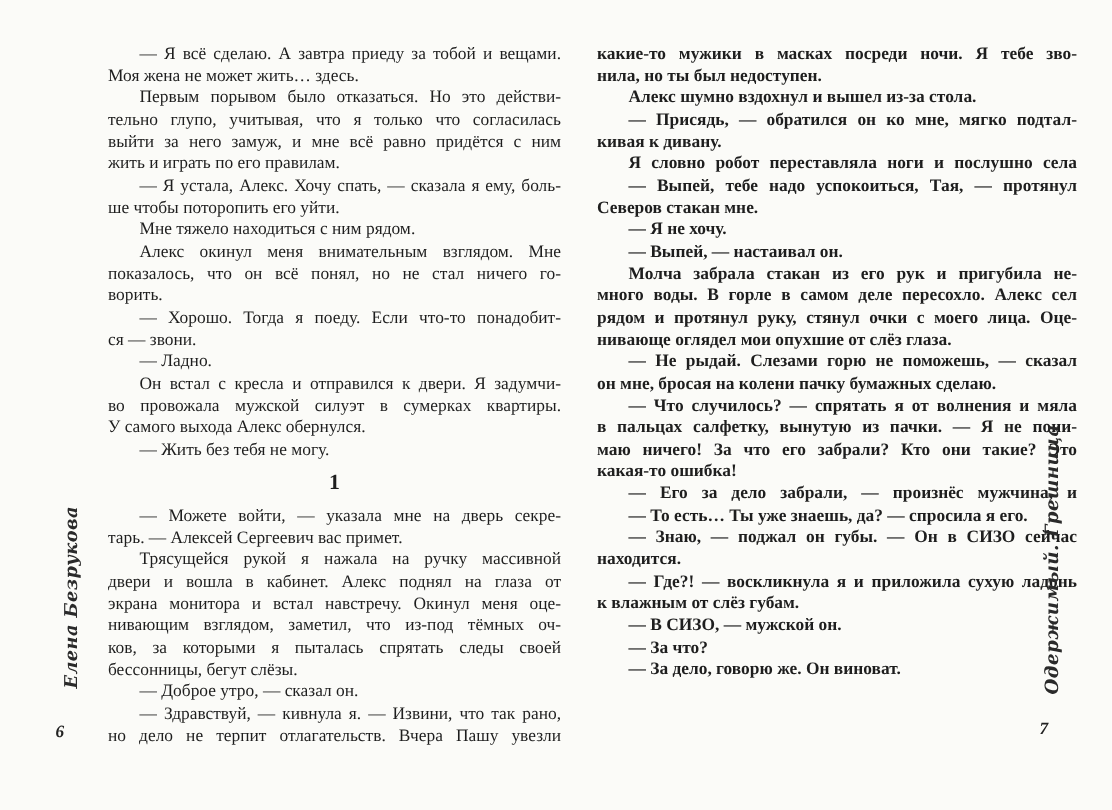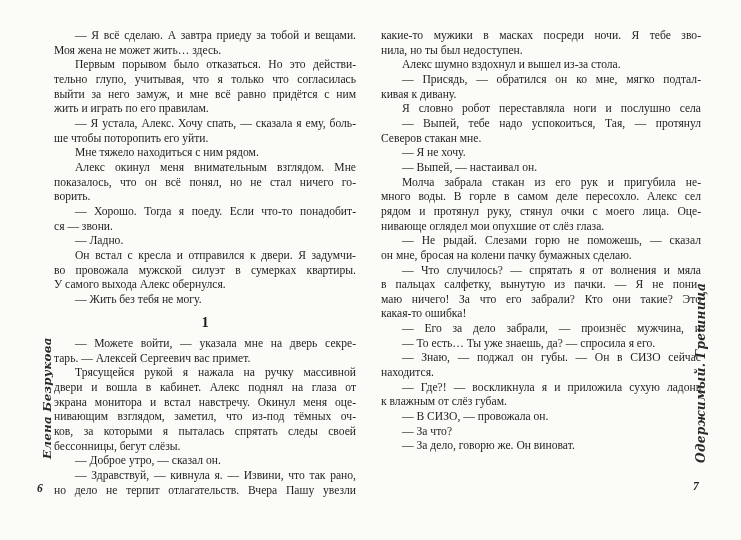--- a/index.html
+++ b/index.html
@@ -11,22 +11,22 @@
     font-family:"Liberation Serif","DejaVu Serif",serif;
     color:#1e1e1e;
   }
   .page{
     position:absolute;
     top:29px;
     font-size:11.6px;
     line-height:14.65px;
     color:#1e1e1e;
   }
-  #left-page{left:54px;width:302px;}
-  #right-page{left:381px;width:320px;}
+  #left-page{left:72px;width:302px;}
+  #right-page{left:398px;width:320px;font-weight:bold;}
   .line{text-align:left;}
   .line.j{text-align:justify;text-align-last:justify;}
   .line.i{text-indent:21px;}
   .line.heading{
     text-align:center;text-align-last:center;
     font-weight:bold;
     font-size:14.5px;
     margin:8px 0 7px 0;
     text-indent:0;
   }
@@ -114,21 +114,21 @@
       <div class="line i j">— Что случилось? — спрятать я от волнения и мяла</div>
       <div class="line j">в пальцах салфетку, вынутую из пачки. — Я не пони-</div>
       <div class="line j">маю ничего! За что его забрали? Кто они такие? Это</div>
       <div class="line">какая-то ошибка!</div>
       <div class="line i j">— Его за дело забрали, — произнёс мужчина, и</div>
       <div class="line i">— То есть… Ты уже знаешь, да? — спросила я его.</div>
       <div class="line i j">— Знаю, — поджал он губы. — Он в СИЗО сейчас</div>
       <div class="line">находится.</div>
       <div class="line i j">— Где?! — воскликнула я и приложила сухую ладонь</div>
       <div class="line">к влажным от слёз губам.</div>
-      <div class="line i">— В СИЗО, — провожала он.</div>
+      <div class="line i">— В СИЗО, — мужской он.</div>
       <div class="line i">— За что?</div>
       <div class="line i">— За дело, говорю же. Он виноват.</div>
     </div>
 
   <div class="spine" id="title-spine">Одержимый. Грешница</div>
 
   <div class="pagenum" id="pagenum-left">6</div>
 
   <div class="pagenum" id="pagenum-right">7</div>
 

